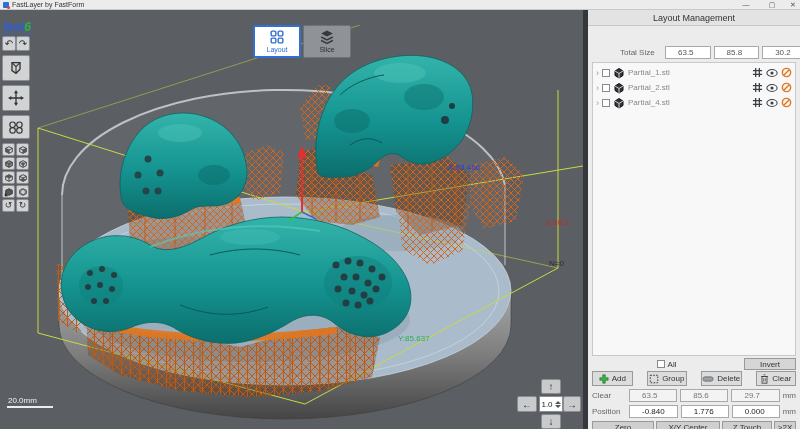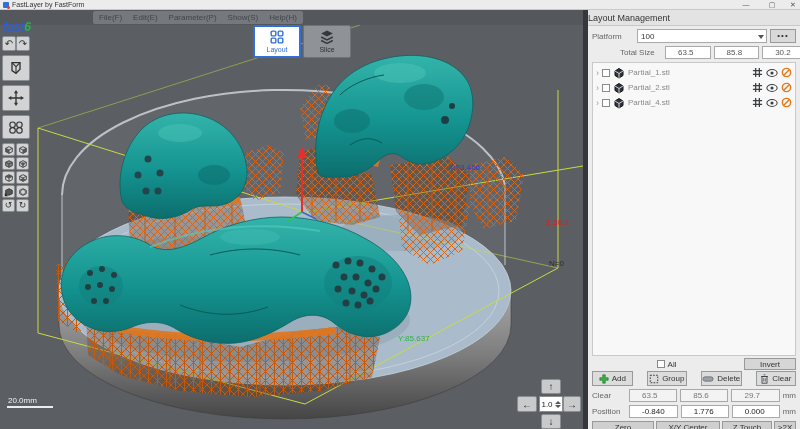--- a/index.html
+++ b/index.html
@@ -42,21 +42,21 @@
   .spin { display:flex; flex-direction:column; gap:1px; }
   .spin i { width:0; height:0; border-left:3px solid transparent; border-right:3px solid transparent; }
   .spin .up { border-bottom:3px solid #555; }
   .spin .dn { border-top:3px solid #555; }
 
   
   .splitter { left:583px; top:10px; width:5px; height:419px; background:#34373b; }
 
   
   .panel { left:588px; top:10px; width:212px; height:419px; background:#ececec; font-size:8px; color:#333; }
-  .panel-h { left:0; top:0; width:212px; height:16px; background:#e3e3e3; border-bottom:1px solid #c8c8c8; line-height:16px; font-size:9px; color:#333; }
+  .panel-h { left:0; top:0; width:212px; height:16px; background:#e3e3e3; border-bottom:1px solid #c8c8c8; text-align:center; line-height:16px; font-size:9px; color:#333; }
   .row { display:flex; align-items:center; gap:3px; }
   .lab { color:#666; }
   .fld { border:1px solid #a9a9a9; background:#fff; color:#555; font-size:8px; padding:0 12px; height:13px; line-height:12px; }
   .fld.ro { background:#f3f3f3; color:#777; }
   .combo { position:relative; background:#fff; border:1px solid #a9a9a9; height:14px; line-height:13px; padding:0 3px; color:#333; }
   .combo .arr { position:absolute; right:2px; top:5px; width:0; height:0; border-left:3px solid transparent; border-right:3px solid transparent; border-top:4px solid #555; }
   .morebtn { background:#d9d9d9; border:1px solid #999; height:14px; width:26px; text-align:center; line-height:12px; letter-spacing:1px; }
   .filelist { left:4px; top:52px; width:204px; height:294px; background:#f8f8f8; border:1px solid #c9c9c9; padding-top:2px; }
   .frow { display:flex; align-items:center; gap:3px; height:15px; padding:0 3px; }
   .chev { color:#999; font-size:9px; }
@@ -72,29 +72,20 @@
 <div class="abs titlebar">
   <span class="appicon"></span>
   <span class="ttl">FastLayer by FastForm</span>
   <span class="winbtn" style="left:739px;">—</span>
   <span class="winbtn" style="left:765px;">▢</span>
   <span class="winbtn" style="left:786px;">✕</span>
 </div>
 
 <div class="abs viewport">
 
-  <div class="abs menubar">
-    <div class="menuchip">
-      <span class="menuitem">File(F)</span>
-      <span class="menuitem">Edit(E)</span>
-      <span class="menuitem">Parameter(P)</span>
-      <span class="menuitem">Show(S)</span>
-      <span class="menuitem">Help(H)</span>
-    </div>
-  </div>
 
   <div class="abs logo">
     <div><span>fast</span><span class="g">6</span></div>
     <div>layer</div>
   </div>
 
   <svg class="abs" style="left:0;top:15px;" width="583" height="404" viewBox="0 0 583 404">
     <defs>
       <linearGradient id="gTeal" x1="0" y1="0" x2="0" y2="1">
         <stop offset="0" stop-color="#33b4aa"></stop>
@@ -397,25 +388,20 @@
   <div class="abs nudge" style="left:541px;top:404px;width:20px;height:15px;">
       <span>↓</span>
     </div>
 </div>
 
 <div class="abs splitter"></div>
 
 <div class="abs panel">
   <div class="abs panel-h">Layout Management</div>
 
-  <div class="abs row" style="left:4px;top:19px;width:204px;">
-    <span class="lab" style="width:42px;">Platform</span>
-    <span class="combo" style="flex:1;"><span>100</span><i class="arr"></i></span>
-    <span class="morebtn">•••</span>
-  </div>
 
   <div class="abs row" style="left:4px;top:36px;width:204px;margin-left:28px;">
     <span class="lab" style="width:42px;">Total Size</span>
     <span class="fld" style="flex:1;">63.5</span>
     <span class="fld" style="flex:1;">85.8</span>
     <span class="fld" style="flex:1;">30.2</span>
     <span class="lab">mm</span>
   </div>
 
   <div class="abs filelist">

